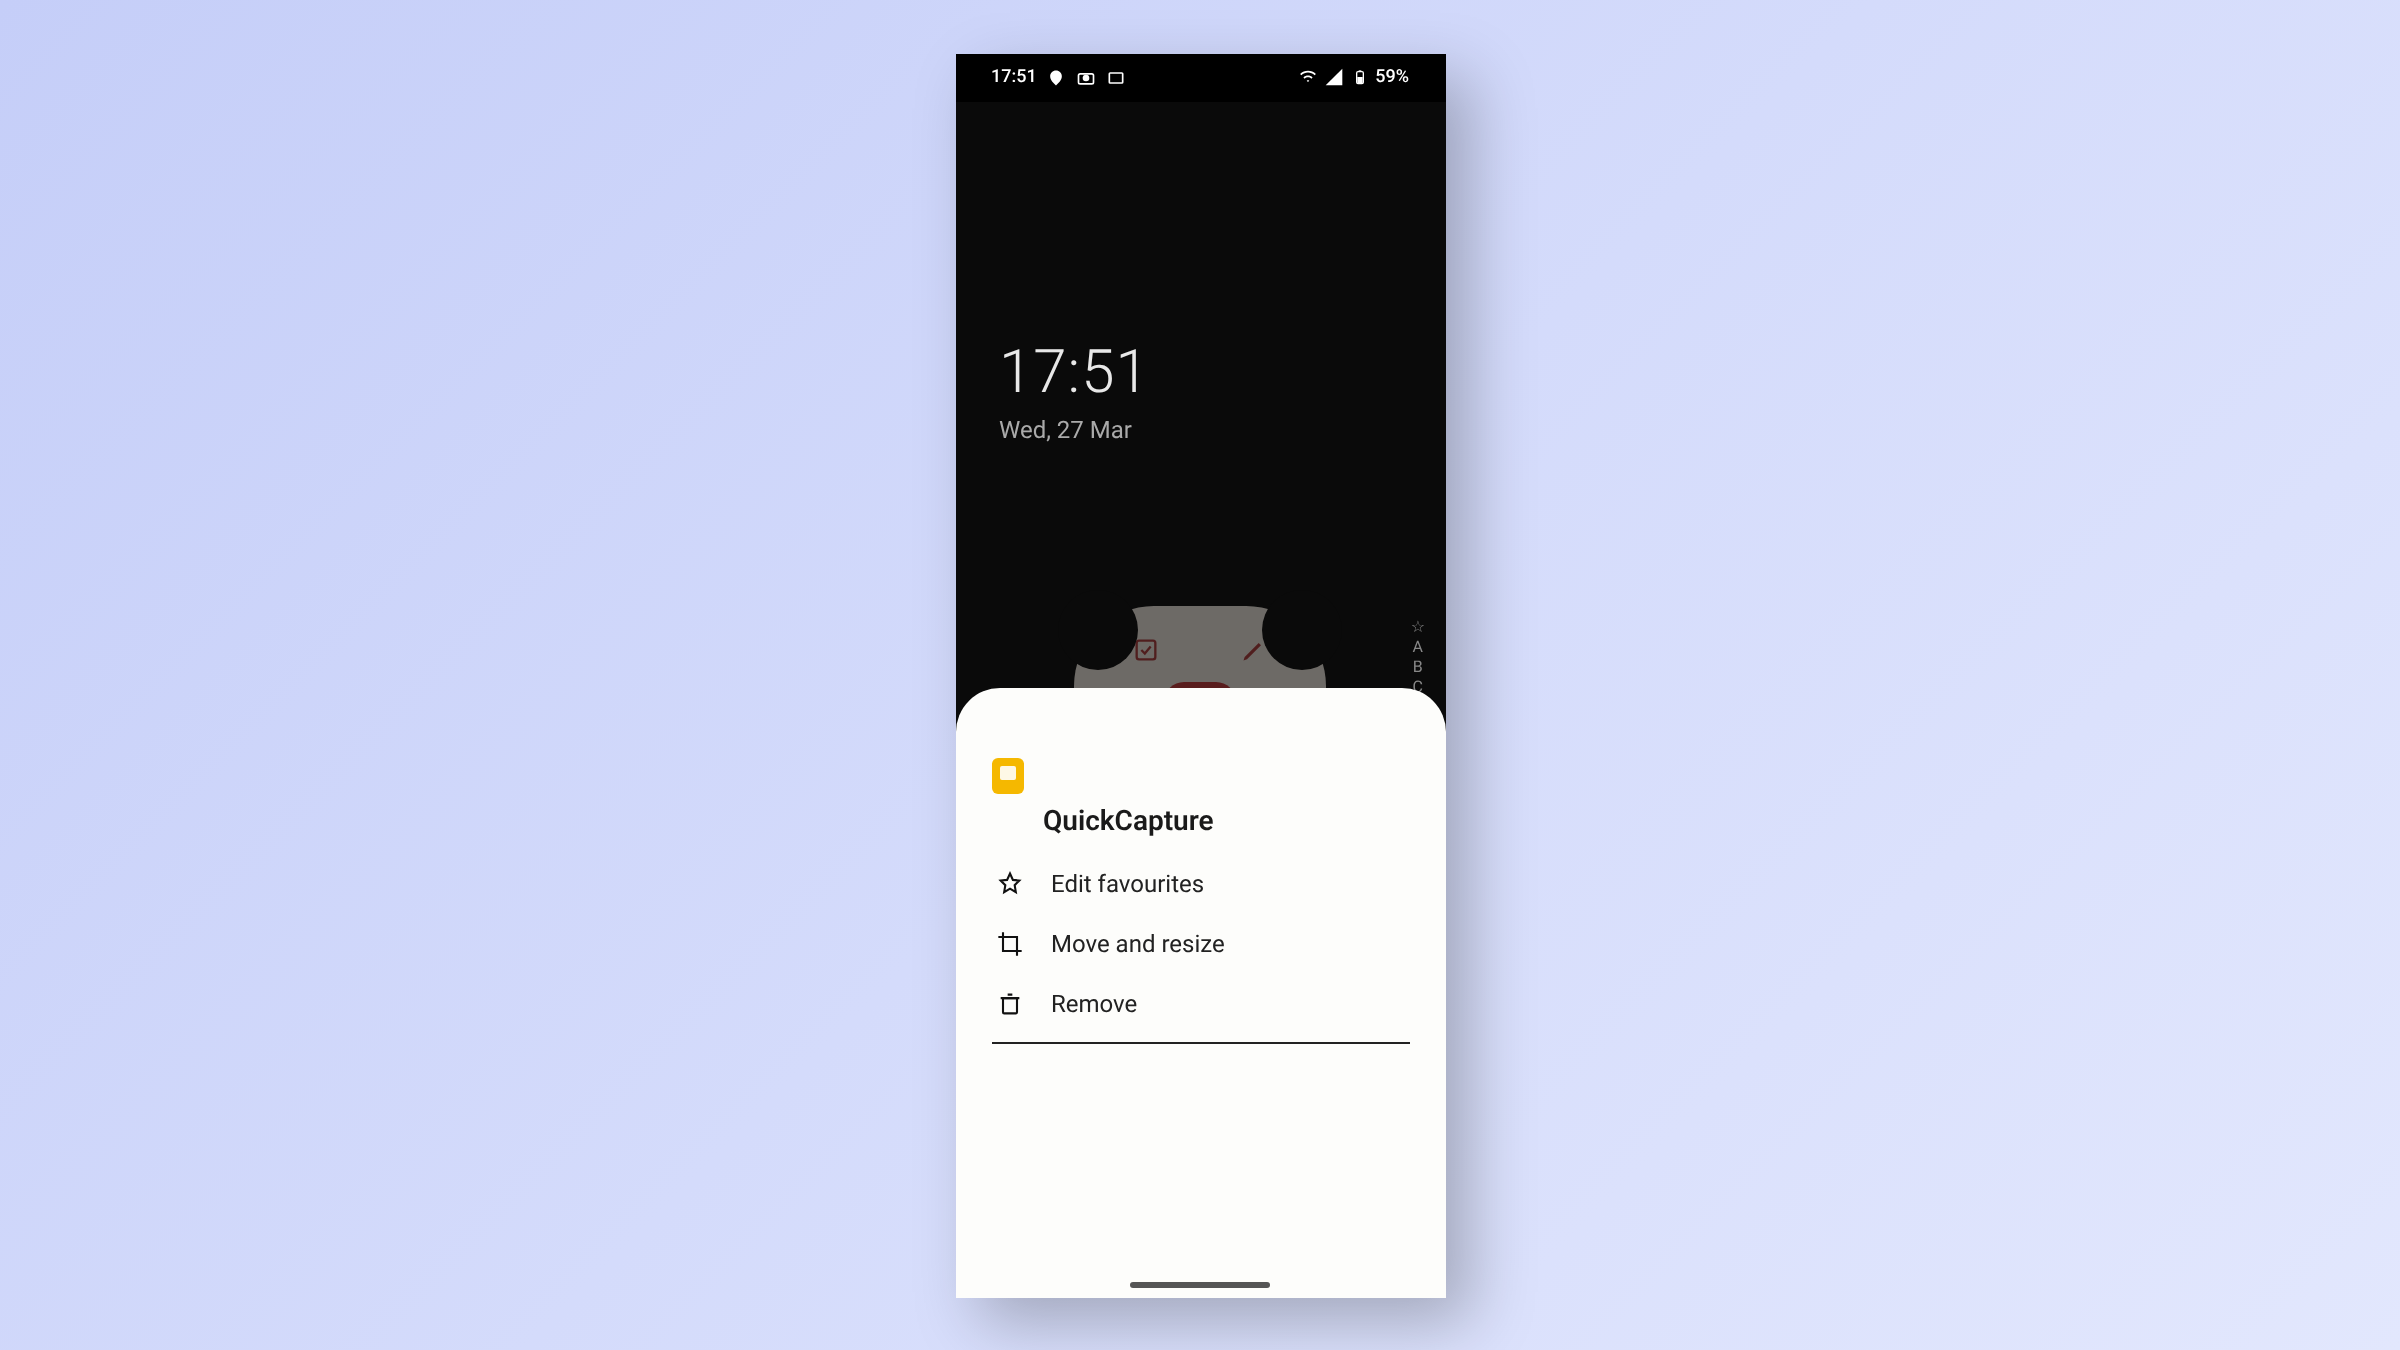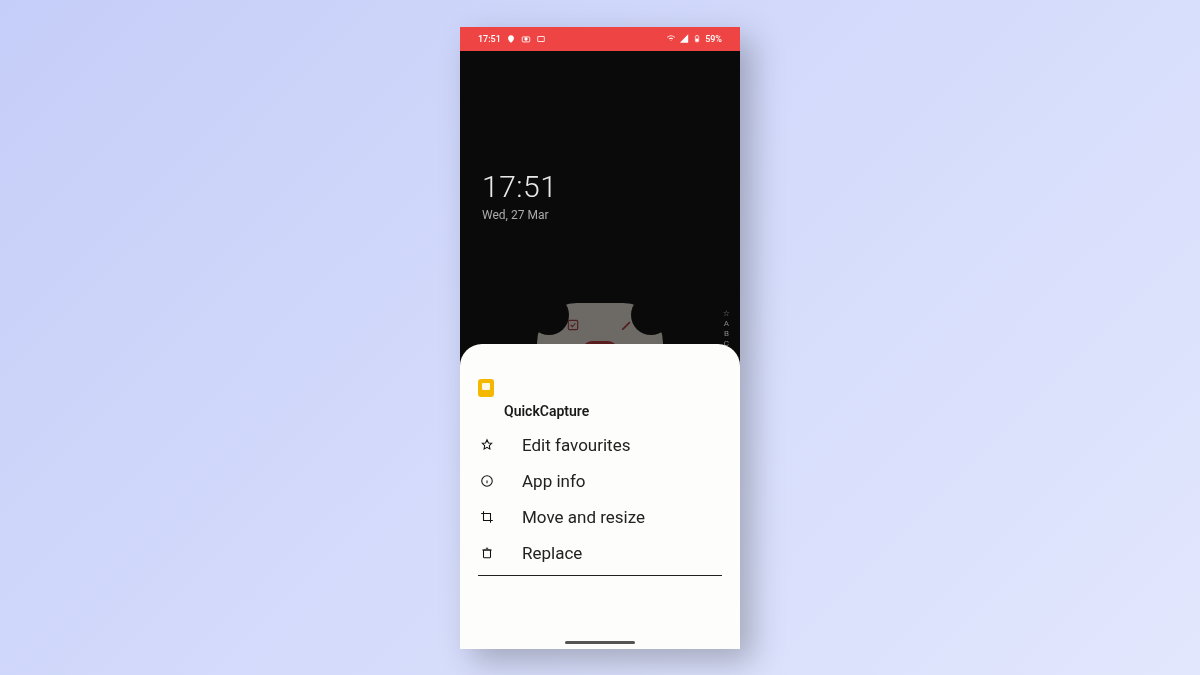--- a/index.html
+++ b/index.html
@@ -7,27 +7,28 @@
     width: 1200px;
     height: 675px;
     background: linear-gradient(135deg, #c5cef8 0%, #d4dbfb 50%, #e2e7fd 100%);
     display: flex;
     align-items: center;
     justify-content: center;
     font-family: -apple-system, BlinkMacSystemFont, "Segoe UI", Roboto, sans-serif;
     overflow: hidden;
   }
   .phone {
-    width: 280px;
+    width: 245px;
     height: 622px;
-    background: #ef4444;
+    background: #000000;
     border-radius: 0;
     position: relative;
     box-shadow: 12px 12px 30px rgba(0,0,0,0.25);
     overflow: hidden;
+    text-decoration: underline;
   }
   .status-bar {
     height: 24px;
     display: flex;
     justify-content: space-between;
     align-items: center;
     padding: 0 18px;
     color: #fff;
     font-size: 9px;
     font-weight: 500;
@@ -131,23 +132,23 @@
     top:4px; left:4px; right:4px; height:7px;
     background:#fff;
     opacity:0.9;
     border-radius:1px;
   }
   .app-title { font-size: 14px; font-weight: 600; margin-top: 45px; }
   .menu-list { padding: 2px 0; }
   .menu-item {
     display: flex;
     align-items: center;
-    gap: 28px;
+    gap: 14px;
     padding: 8px 20px;
-    font-size: 17px;
+    font-size: 12px;
     color:#222;
     cursor: pointer;
   }
   .menu-item .mi-icon {
     width: 14px; height: 14px;
     display:flex; align-items:center; justify-content:center;
     flex-shrink:0;
   }
   .menu-divider {
     height: 1px;
@@ -257,50 +258,41 @@
 
       <div class="menu-item">
         <span class="mi-icon">
           <svg viewBox="0 0 24 24" width="14" height="14" fill="none" stroke="#111" stroke-width="1.8">
               <path d="M12 3l2.5 5.5L20 9l-4 4 1 6-5-3-5 3 1-6-4-4 5.5-.5L12 3z"></path>
             </svg>
         </span>
         <span>Edit favourites</span>
       </div>
 
-      <div class="menu-item">
-        <span class="mi-icon">
-          <svg viewBox="0 0 24 24" width="14" height="14" fill="none" stroke="#111" stroke-width="1.8">
-              <circle cx="12" cy="12" r="9"></circle>
-              <path d="M12 8h.01M12 11v5"></path>
-            </svg>
-        </span>
-        <span>App info</span>
-      </div>
 
       <div class="menu-item">
         <span class="mi-icon">
           <svg viewBox="0 0 24 24" width="14" height="14" fill="none" stroke="#111" stroke-width="1.8">
               <path d="M6 2v16h16M2 6h16v16"></path>
             </svg>
         </span>
         <span>Move and resize</span>
       </div>
 
 
 
 
       <div class="menu-item">
         <span class="mi-icon">
           <svg viewBox="0 0 24 24" width="14" height="14" fill="none" stroke="#111" stroke-width="1.8">
               <rect x="6" y="7" width="12" height="13" rx="1"></rect>
               <path d="M4 7h16M10 4h4"></path>
             </svg>
         </span>
-        <span>Replace</span>
+        <span>Remove</span>
       </div>
 
       <div class="menu-divider"></div>
 
 
     </div>
     <div class="home-indicator"></div>
   </div>
 
 </div>

